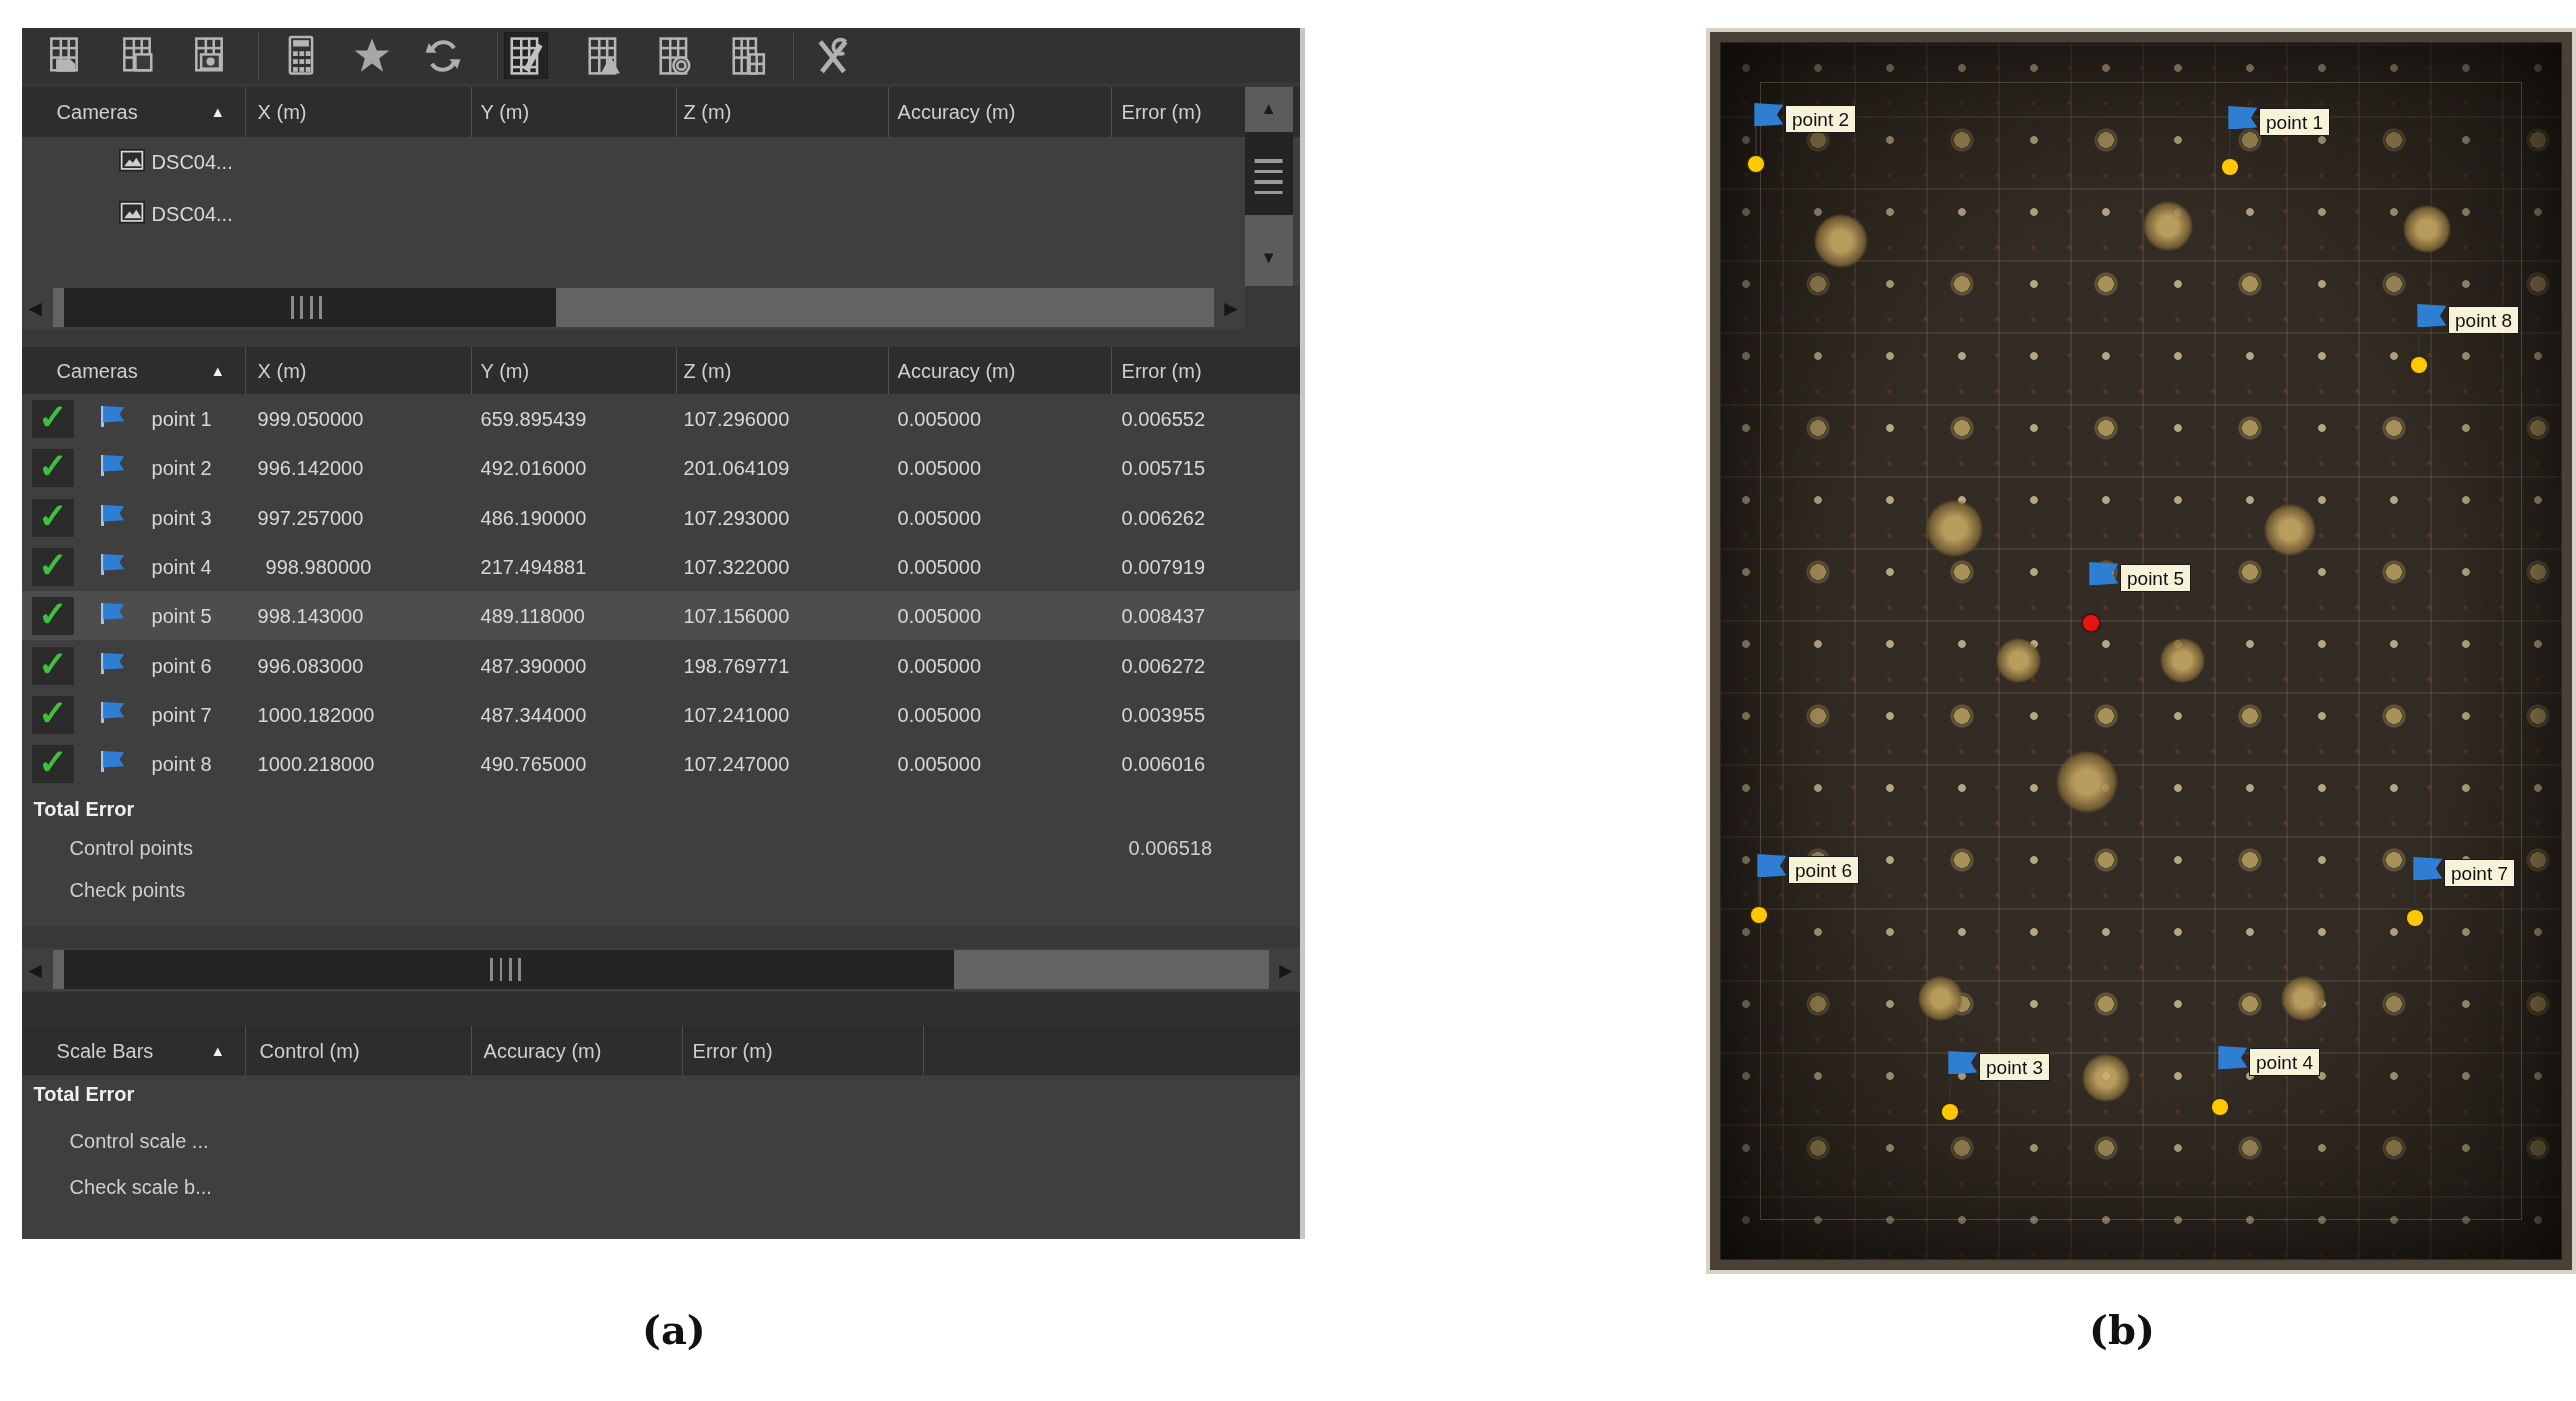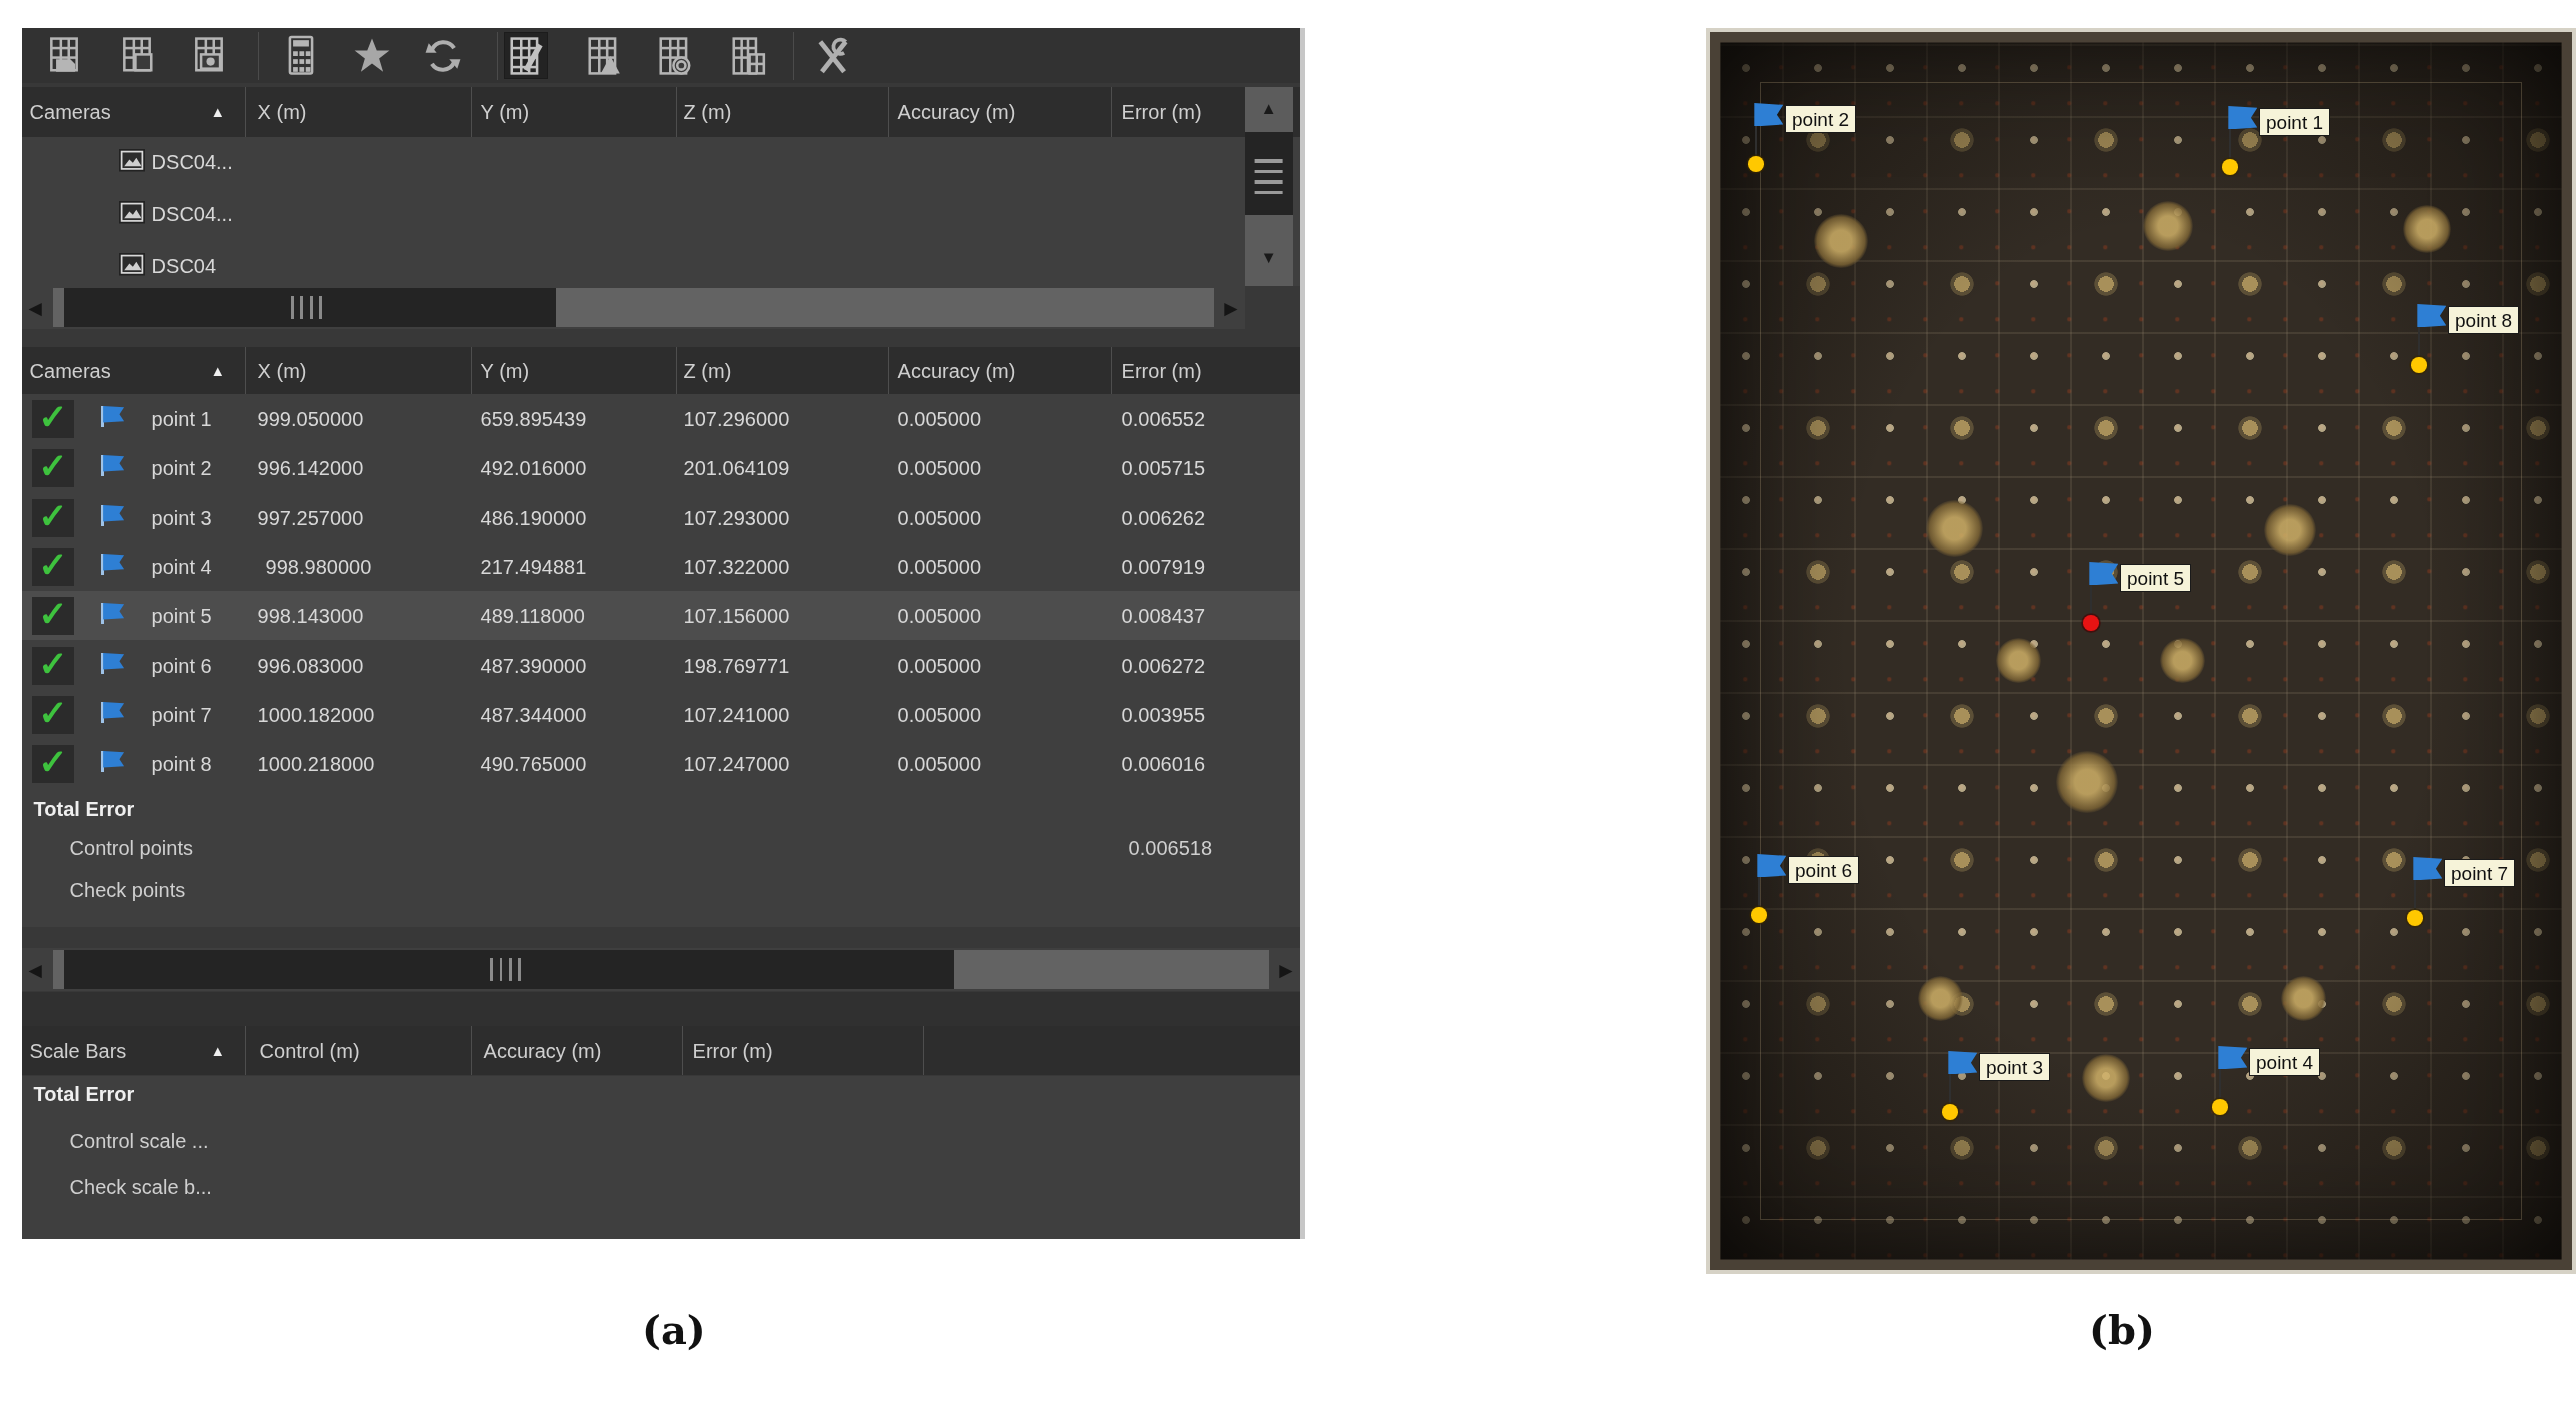--- a/index.html
+++ b/index.html
@@ -11,21 +11,21 @@
          background:#383838;border-right:5.2px solid #c7c7c7}
   .sec{position:absolute;left:0;width:1278px;overflow:hidden}
 
   .toolbar{top:0;height:55px;background:#323232}
   .tbi{position:absolute;top:5.2px;width:42px;height:45px;display:flex;align-items:center;justify-content:center}
   .tbi svg{width:38px;height:42px}
   .tbsep{position:absolute;top:3.5px;width:1.7px;height:48px;background:#4b4b4b}
   .tbi.pressed{background:#232323;outline:1.7px solid #1c1c1c}
 
   .thead{background:#2d2d2d;color:#cfcfcf;font-size:20px}
-  .thead .tt{position:absolute;left:8px;top:50%;transform:translateY(-50%)}
+  .thead .tt{position:absolute;left:35px;top:50%;transform:translateY(-50%)}
   .tri{position:absolute;top:50%;transform:translateY(-50%);color:#f0f0f0;font-size:14.7px}
   .col{position:absolute;top:50%;transform:translateY(-50%)}
   .sep{position:absolute;top:0;bottom:0;width:1.7px;background:#4e4e4e}
 
   .tbody{background:#3f3f3f}
   .row{position:absolute;left:0;width:1278px;height:49px;font-size:20px}
   .row.sel{background:#4d4d4d}
   .cell{position:absolute;top:50%;transform:translateY(-50%);color:#d8d8d8;white-space:nowrap}
   .chk{position:absolute;left:10.4px;top:6px;width:42px;height:38px;background:#2b2b2b;
        display:flex;align-items:center;justify-content:center}
@@ -229,28 +229,20 @@
       <span class="cell" style="left:130px">DSC04...</span>
     </div>
     <div class="row" style="top:52px">
       <svg class="camicon" width="26" height="22.5" viewBox="0 0 15 13">
           <rect x="0.5" y="0.5" width="14" height="12" fill="#d9d9d9" stroke="#222"></rect>
           <rect x="2" y="2" width="11" height="9" fill="#2c2c2c"></rect>
           <path d="M3 10 l3 -4 2 2 2 -3 3 5 z" fill="#cfcfcf"></path>
         </svg>
       <span class="cell" style="left:130px">DSC04...</span>
     </div>
-    <div class="row" style="top:104px">
-      <svg class="camicon" width="26" height="22.5" viewBox="0 0 15 13">
-          <rect x="0.5" y="0.5" width="14" height="12" fill="#d9d9d9" stroke="#222"></rect>
-          <rect x="2" y="2" width="11" height="9" fill="#2c2c2c"></rect>
-          <path d="M3 10 l3 -4 2 2 2 -3 3 5 z" fill="#cfcfcf"></path>
-        </svg>
-      <span class="cell" style="left:130px">DSC04</span>
-    </div>
   </div>
 
   <div class="vscroll" style="left:1223px;top:59px;width:48px;height:199px">
     <span class="vs-arrow" style="top:12px">▲</span>
     <div class="vs-thumb" style="top:45px;height:83px">
         <div class="vs-grip"></div>
       </div>
     <span class="vs-arrow" style="top:161px">▼</span>
   </div>
 

